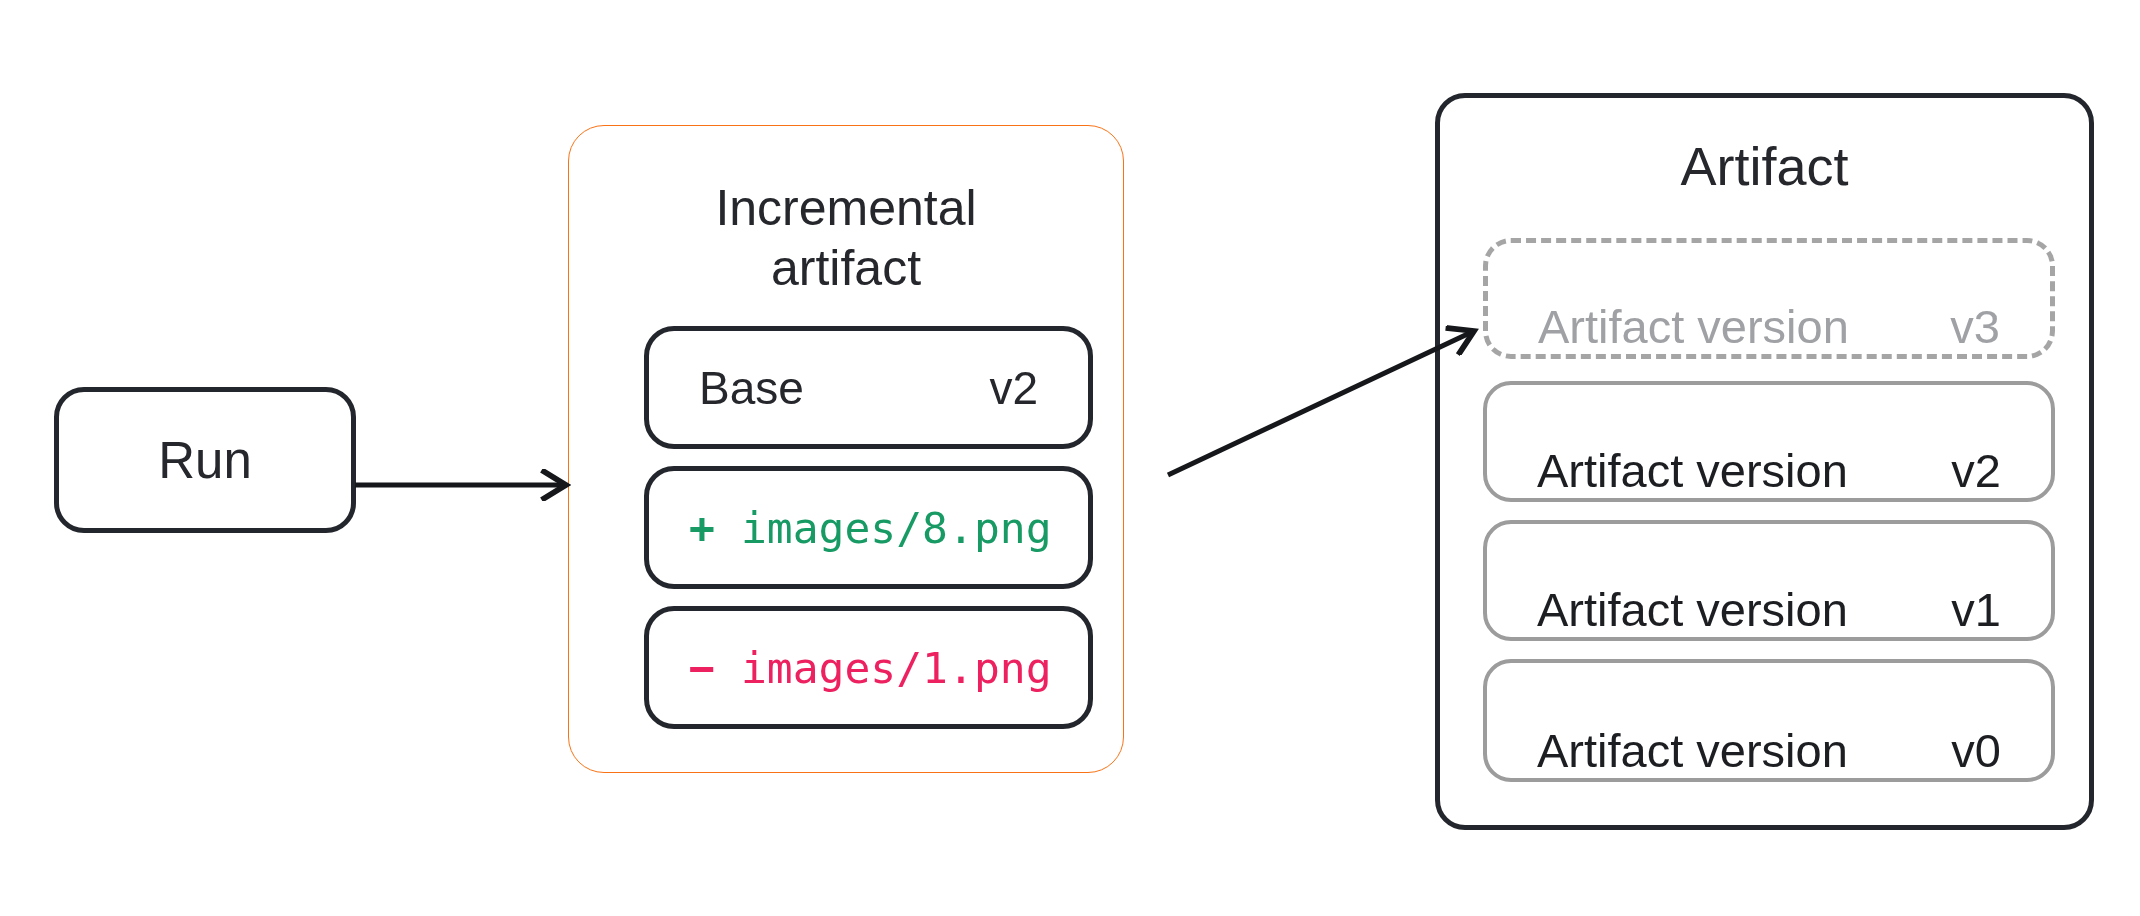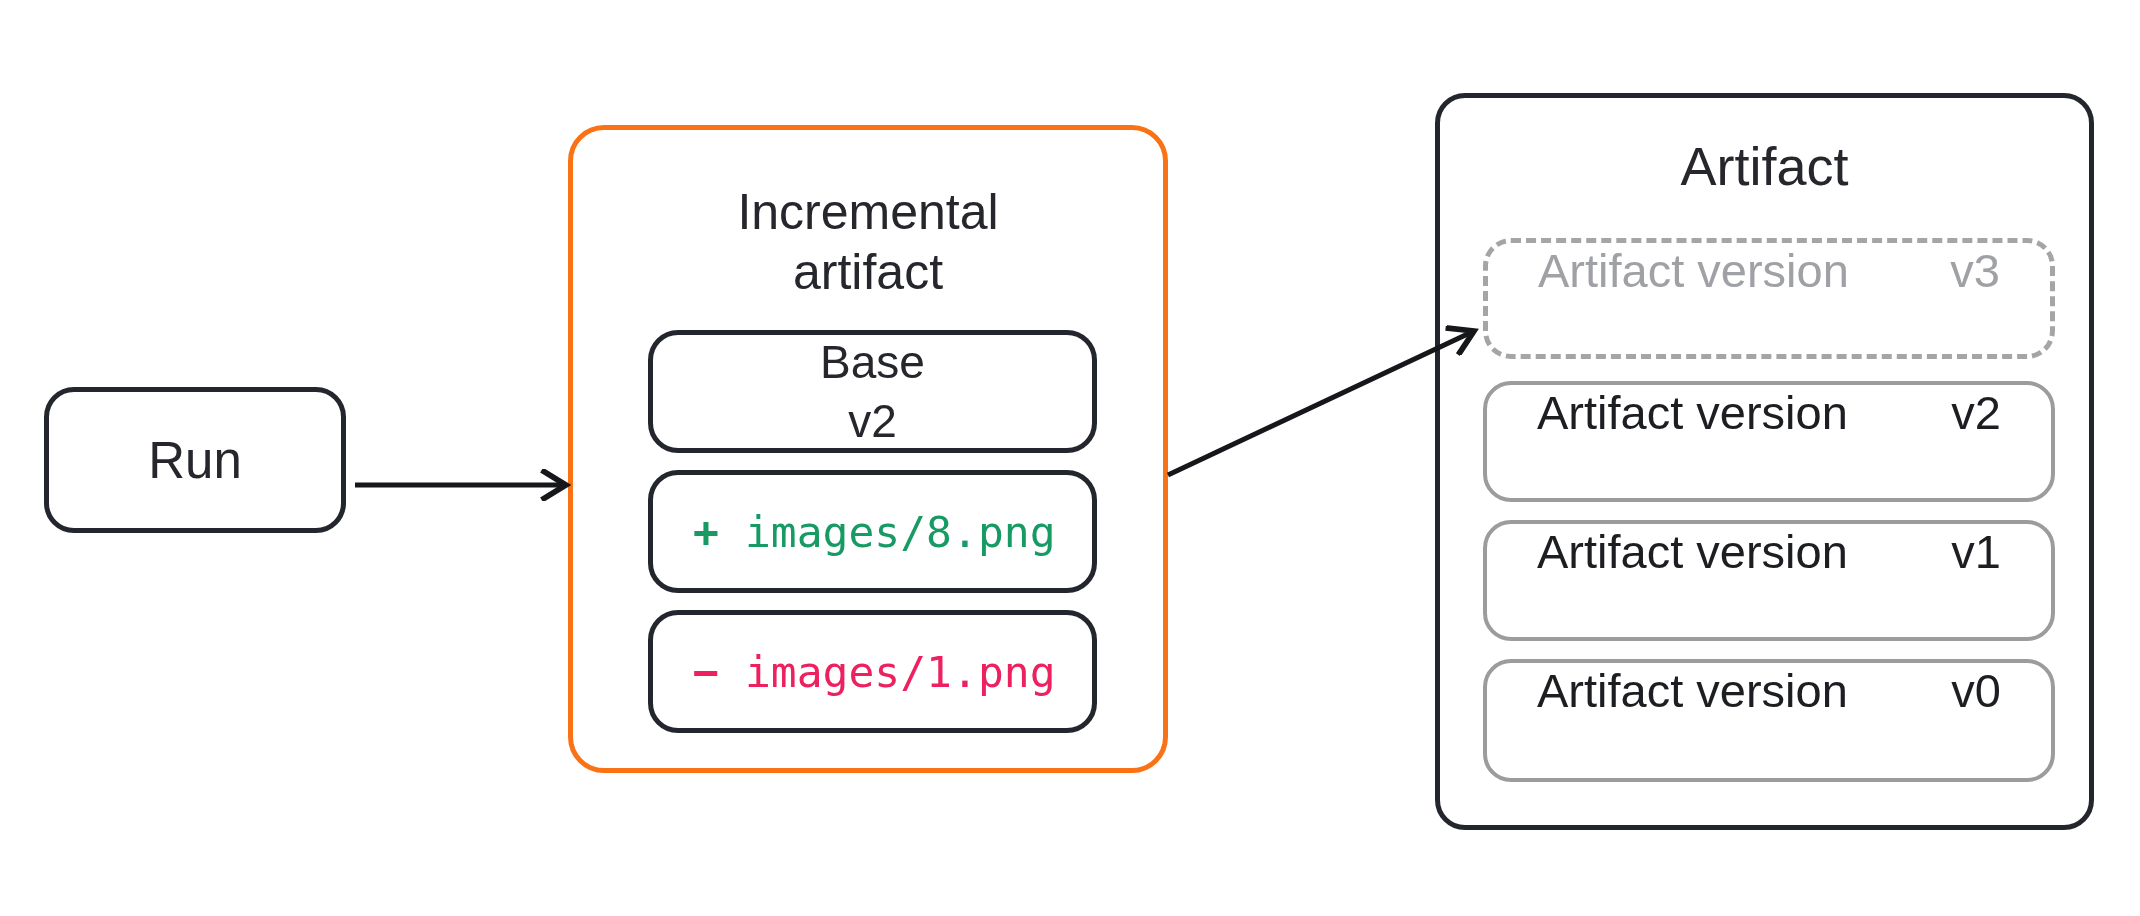--- a/index.html
+++ b/index.html
@@ -16,51 +16,51 @@
     color: #25272c;
     overflow: hidden;
   }
   .node {
     position: absolute;
     box-sizing: border-box;
     background: #ffffff;
   }
   
   .run-box {
-    left: 44px; top: 387px; width: 302px; height: 146px;
+    left: 54px; top: 387px; width: 302px; height: 146px;
     border: 5px solid #23262c;
     border-radius: 30px;
     display: flex; align-items: center; justify-content: center;
     font-size: 51px;
   }
   
   .inc-box {
-    left: 568px; top: 125px; width: 600px; height: 648px;
-    border: 5px solid #f97316;
+    left: 568px; top: 125px; width: 556px; height: 648px;
+    border: 1px solid #f97316;
     border-radius: 36px;
   }
   .inc-title {
     position: absolute;
     left: 0; top: 52px; width: 100%;
     text-align: center;
     font-size: 50px;
     line-height: 60px;
   }
   .inner-row {
     position: absolute;
     left: 75px; width: 449px; height: 123px;
     box-sizing: border-box;
     border: 5px solid #23262c;
     border-radius: 30px;
     background: #ffffff;
     display: flex; align-items: center; justify-content: space-between;
     padding: 0 50px;
     font-size: 46px;
   }
-  .row-base    { top: 200px; flex-direction: column; }
+  .row-base    { top: 200px; }
   .row-added   { top: 340px; }
   .row-removed { top: 480px; }
   .code-row {
     justify-content: flex-start;
     padding: 0 40px;
     font-family: "DejaVu Sans Mono", "Liberation Mono", monospace;
     font-size: 43px;
   }
   .code-row .sym { font-weight: bold; margin-right: 26px; }
   .added-text   { color: #179a64; }
@@ -78,21 +78,21 @@
     font-size: 54px;
     line-height: 1.2;
   }
   .version-box {
     position: absolute;
     left: 43px; width: 572px; height: 121px;
     box-sizing: border-box;
     border: 4px solid #9c9c9c;
     border-radius: 28px;
     background: #ffffff;
-    display: flex; align-items: flex-start; justify-content: space-between;
+    display: flex; align-items: flex-end; justify-content: space-between;
     padding: 0 50px;
     font-size: 47px;
     color: #1c1e22;
     gap: 28px;
   }
   .version-box.pending {
     border: 5px dashed #a5a5a5;
     color: #9fa1a5;
   }
   .v-pos-0 { top: 140px; }

